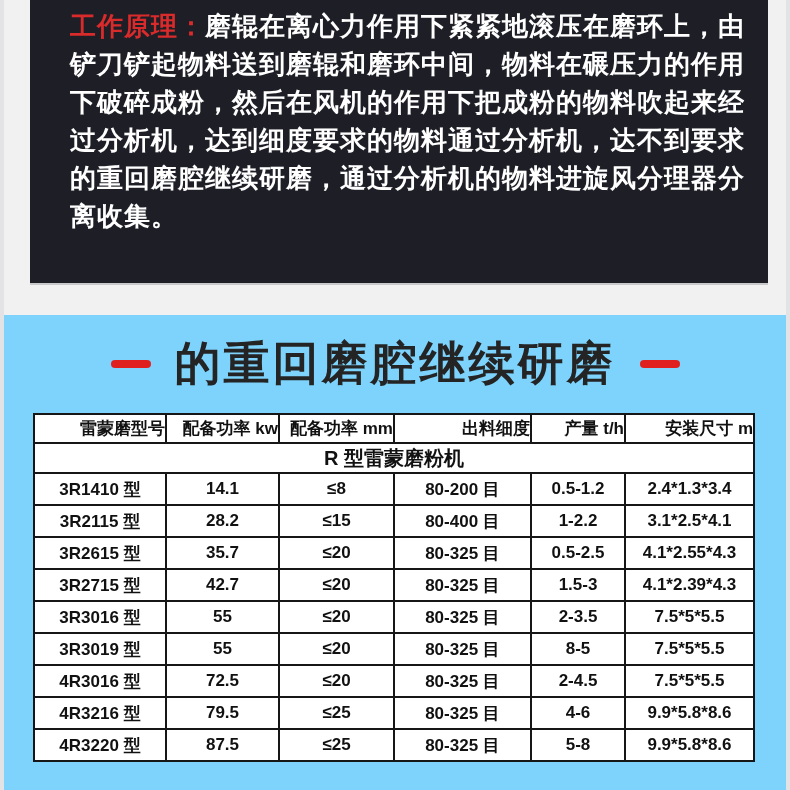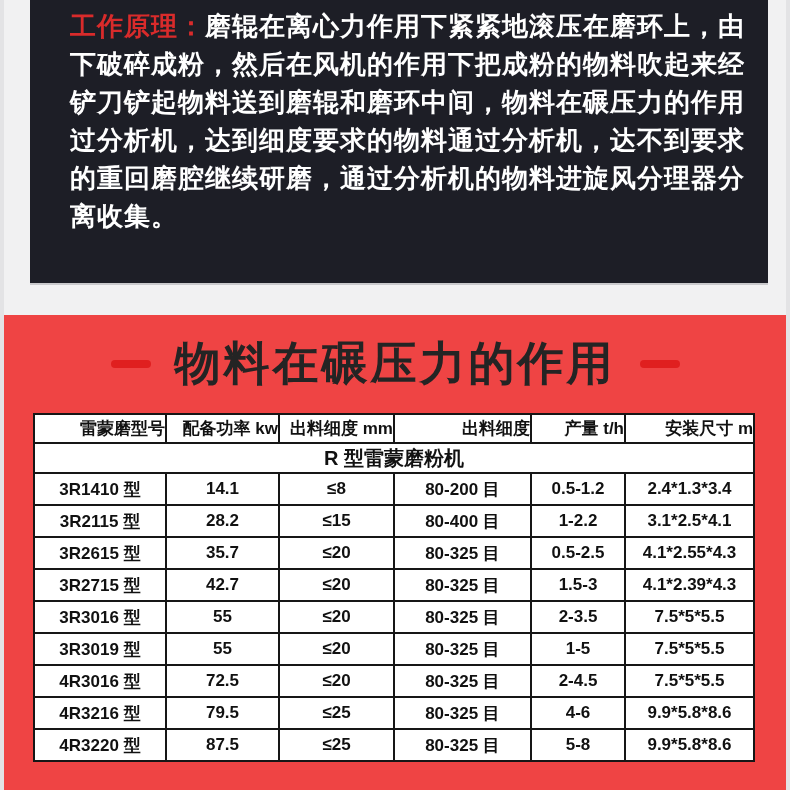--- a/index.html
+++ b/index.html
@@ -1,20 +1,20 @@
 <!DOCTYPE html>
 <html><head>
 <meta charset="utf-8">
 <style>
   html,body{margin:0;padding:0;background:#ffffff;}
   .canvas{
     position:relative;
     width:790px;height:790px;
     overflow:hidden;
-    background:#ef4444;
+    background:#7dd3fc;
     font-family:"Liberation Sans","DejaVu Sans",sans-serif;
   }
   .edge{position:absolute;top:0;bottom:0;width:4px;background:#e3e3e5;z-index:5;}
   .edge-left{left:0;}
   .edge-right{right:0;}
   .top-band{
     position:absolute;left:0;top:0;width:790px;height:315px;
     background:#f1f1f2;
   }
   .principle-box{
@@ -73,47 +73,47 @@
 <div class="canvas">
 
   <div class="top-band"></div>
   <div class="edge edge-left"></div>
   <div class="edge edge-right"></div>
 
   <div class="principle-box" style="background: rgb(29, 30, 38);">
     <div class="principle-line">
       <span class="principle-label" style="color: rgb(217, 43, 43);">工作原理：</span><span>磨辊在离心力作用下紧紧地滚压在磨环上，由</span>
     </div>
+    <div class="principle-line">铲刀铲起物料送到磨辊和磨环中间，物料在碾压力的作用</div>
     <div class="principle-line">下破碎成粉，然后在风机的作用下把成粉的物料吹起来经</div>
-    <div class="principle-line">铲刀铲起物料送到磨辊和磨环中间，物料在碾压力的作用</div>
     <div class="principle-line">过分析机，达到细度要求的物料通过分析机，达不到要求</div>
     <div class="principle-line">的重回磨腔继续研磨，通过分析机的物料进旋风分理器分</div>
     <div class="principle-line">离收集。</div>
   </div>
 
   <div class="title-row">
     <span class="title-dash" style="background: rgb(224, 31, 31);"></span>
-    <span class="title-text">物料在碾压力的作用</span>
+    <span class="title-text">的重回磨腔继续研磨</span>
     <span class="title-dash" style="background: rgb(224, 31, 31);"></span>
   </div>
 
   <table class="spec-table">
     <colgroup>
       <col style="width:132px">
         <col style="width:113px">
         <col style="width:115px">
       <col style="width:137px">
         <col style="width:94px">
         <col style="width:129px">
     </colgroup>
     <tbody>
         <tr>
       <th>雷蒙磨型号</th>
       <th>配备功率 kw</th>
-      <th>出料细度 mm</th>
+      <th>配备功率 mm</th>
       <th>出料细度</th>
       <th>产量 t/h</th>
       <th>安装尺寸 m</th>
     </tr>
     <tr class="group-row">
       <td colspan="6">R 型雷蒙磨粉机</td>
     </tr>
     <tr class="data-row">
       <td>3R1410 型</td>
       <td>14.1</td>
@@ -152,21 +152,21 @@
       <td>≤20</td>
       <td>80-325 目</td>
       <td>2-3.5</td>
       <td>7.5*5*5.5</td>
     </tr>
     <tr class="data-row">
       <td>3R3019 型</td>
       <td>55</td>
       <td>≤20</td>
       <td>80-325 目</td>
-      <td>1-5</td>
+      <td>8-5</td>
       <td>7.5*5*5.5</td>
     </tr>
     <tr class="data-row">
       <td>4R3016 型</td>
       <td>72.5</td>
       <td>≤20</td>
       <td>80-325 目</td>
       <td>2-4.5</td>
       <td>7.5*5*5.5</td>
     </tr>

